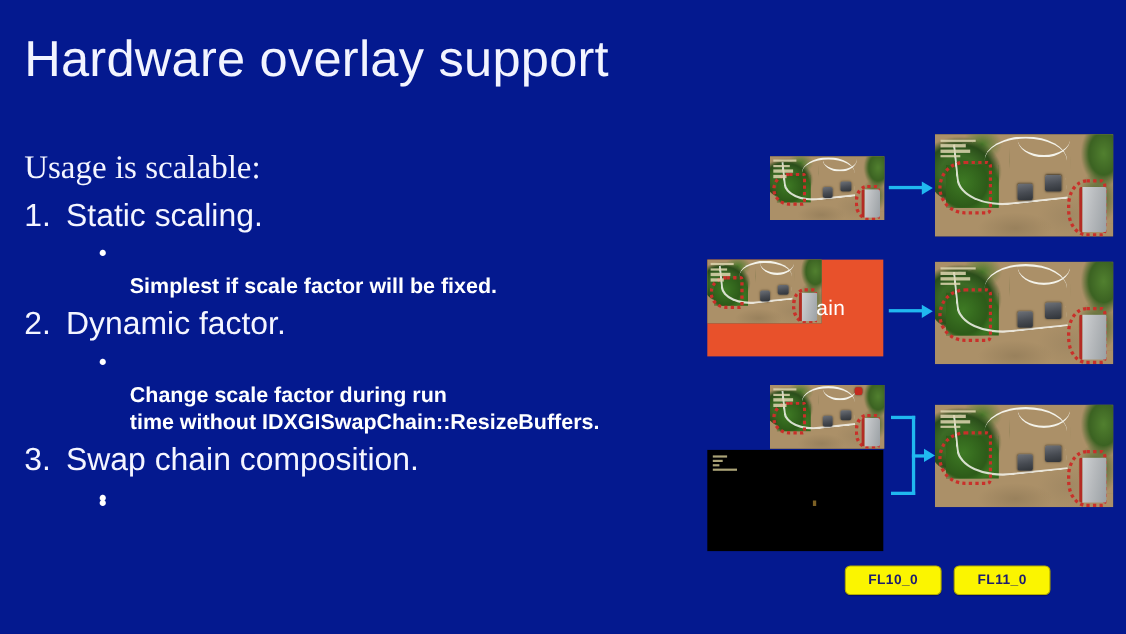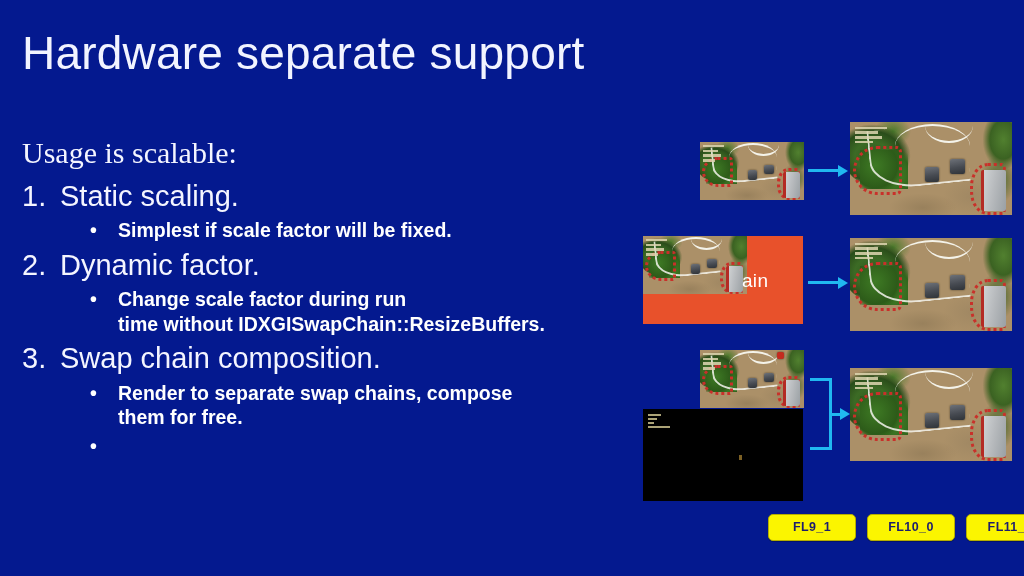--- a/index.html
+++ b/index.html
@@ -76,20 +76,21 @@
   .sub-bullet {
     position: absolute;
     left: 68px;
     top: 0;
     font-size: 19.5px;
     line-height: 1.25;
   }
   .sub-text {
     padding-left: 30px;
     white-space: pre-line;
+    margin-top: 30px;
   }
 
   
   .figures { position: absolute; left: 0; top: 0; width: 1024px; height: 464px; padding-left: 16px; }
 
   .shot {
     position: absolute;
     overflow: hidden;
     background: #6b5a43;
   }
@@ -268,21 +269,21 @@
     text-align: center;
     min-width: 58px;
     box-shadow: 0 1px 0 rgba(0,0,0,.25);
   }
 </style>
 </head>
 <body>
 
 <div class="slide">
 
-  <div class="slide-title">Hardware separate support</div>
+  <div class="slide-title">Hardware overlay support</div>
 
   <div class="body-col">
 
     <div class="lead">Usage is scalable:</div>
 
     <div class="num-item">
       <span class="num-marker">1.</span>
       <span class="num-text">Static scaling.</span>
     </div>
     <div class="sub-list">
@@ -304,22 +305,20 @@
       </div>
     </div>
 
     <div class="num-item">
       <span class="num-marker">3.</span>
       <span class="num-text">Swap chain composition.</span>
     </div>
     <div class="sub-list">
       <div class="sub-item">
         <span class="sub-bullet">•</span>
-        <span class="sub-text">Render to separate swap chains, compose
-them for free.</span>
       </div>
       <div class="sub-item">
         <span class="sub-bullet">•</span>
       </div>
     </div>
   </div>
 
   <div class="figures">
 
     <div class="shot" style="left:700px; top:142px; width:104px; height:58px;">
@@ -485,19 +484,18 @@
         <div class="hud">
             <i></i>
             <i></i>
             <i></i>
             <i></i>
           </div>
       </div>
     </div>
 
     <div class="badges" style="left:768px; top:514px;">
-      <div class="badge">FL9_1</div>
       <div class="badge">FL10_0</div>
       <div class="badge">FL11_0</div>
     </div>
 
   </div>
 </div>
 
 </body></html>

